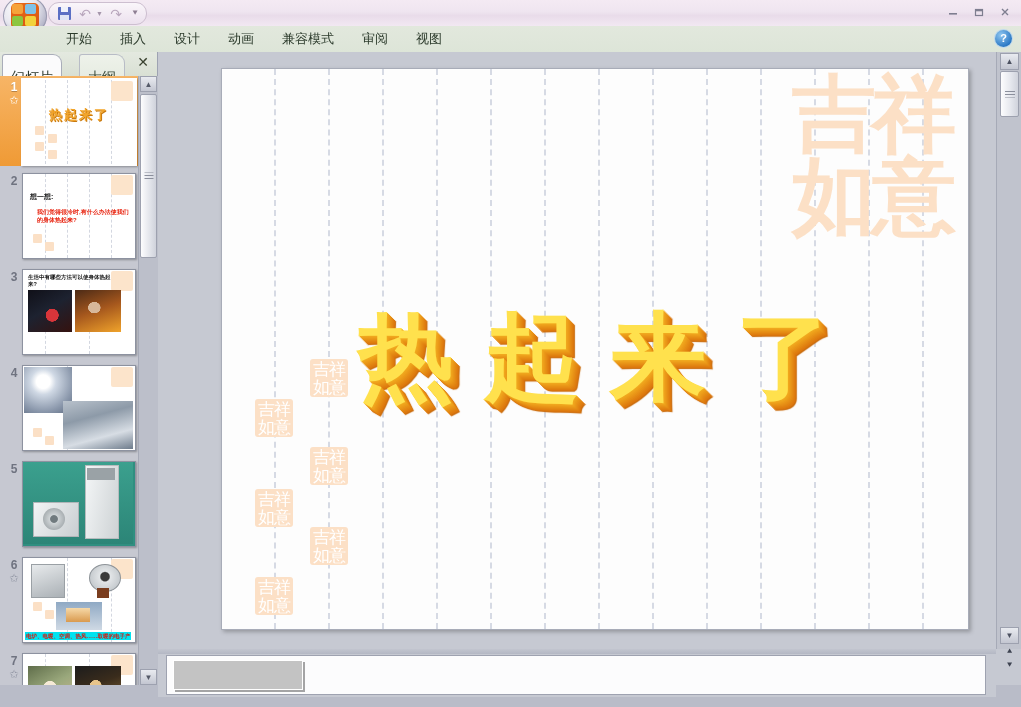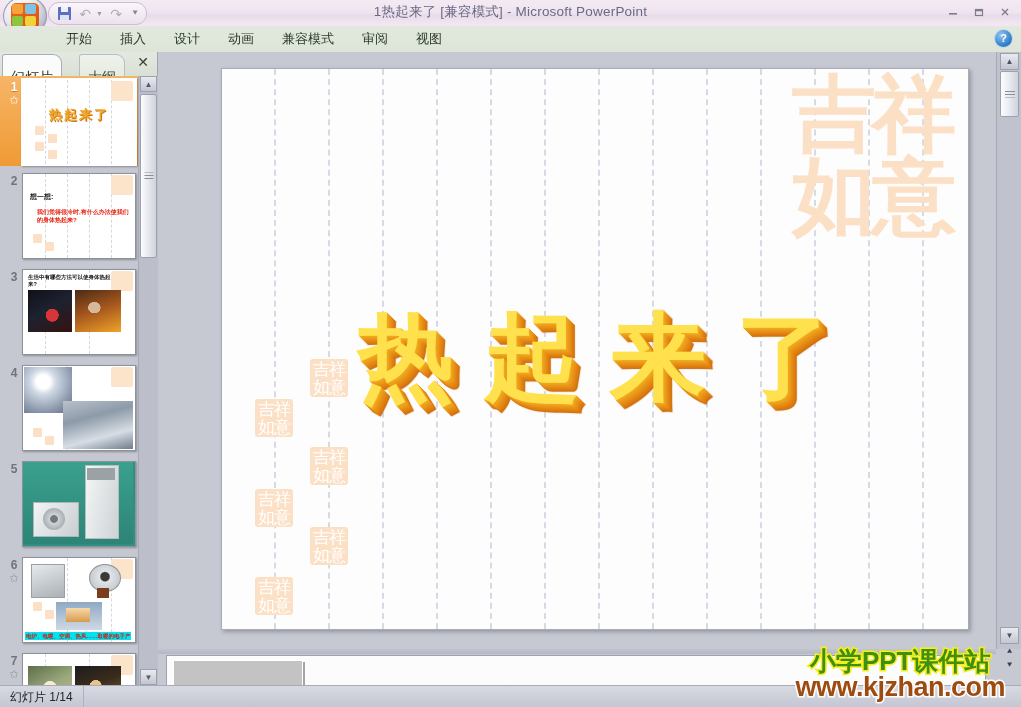--- a/index.html
+++ b/index.html
@@ -307,21 +307,20 @@
         <span class="caret">▼</span>
       </div>
       <div class="qbtn">
         <span class="arrow-cw">↷</span>
       </div>
       <div class="qbtn" style="width:14px">
         <span class="qat-more">⯆</span>
       </div>
     </div>
 
-    <div class="title-text">1热起来了 [兼容模式] - Microsoft PowerPoint</div>
 
     <div class="winbtns">
       <div class="winbtn">
         <svg width="12" height="12" viewBox="0 0 12 12">
             <rect x="2" y="7" width="8" height="1.6" fill="#7e7e90"></rect>
           </svg>
       </div>
       <div class="winbtn">
         <svg width="12" height="12" viewBox="0 0 12 12">
           <rect x="2.5" y="3.5" width="7" height="6" fill="none" stroke="#7e7e90" stroke-width="1.2"></rect>
@@ -529,22 +528,15 @@
 
     <div class="notes">
       <div class="notes-splitter"></div>
       <div class="notes-box">
         <div class="notes-ph"></div>
       </div>
     </div>
 
   </div>
 
-  <div class="statusbar">
-    <div class="status-cell">幻灯片 1/14</div>
-  </div>
-
-  <div class="watermark">
-    <div class="wm-top">小学PPT课件站</div>
-    <div class="wm-bot">www.kjzhan.com</div>
-  </div>
+
 
 </div>
 
 </body></html>

